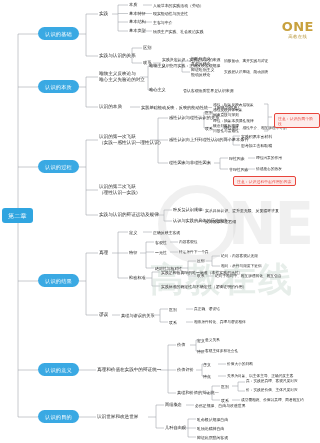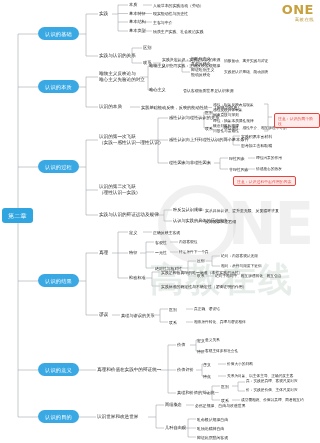--- a/index.html
+++ b/index.html
@@ -30,21 +30,21 @@
     line-height: 70px; letter-spacing: -2px;
   }
   .wm .wmtext {
     position: absolute; left: 0px; top: 72px;
     font-size: 34px; font-weight: 700;
     color: rgba(198,214,206,0.42);
     letter-spacing: 2px; white-space: nowrap;
   }
 
   
-  .logo { position: absolute; right: 6px; top: 3px; text-align: right; }
+  .logo { position: absolute; right: 6px; top: 20px; text-align: center; }
   .logo .one {
     font-size: 13px; font-weight: 700; letter-spacing: 0.5px;
     color: #c8a13e; line-height: 13px;
   }
   .logo .sub {
     font-size: 4.4px; color: #b8973c; letter-spacing: 0.4px;
     line-height: 7px; white-space: nowrap;
   }
 
   

